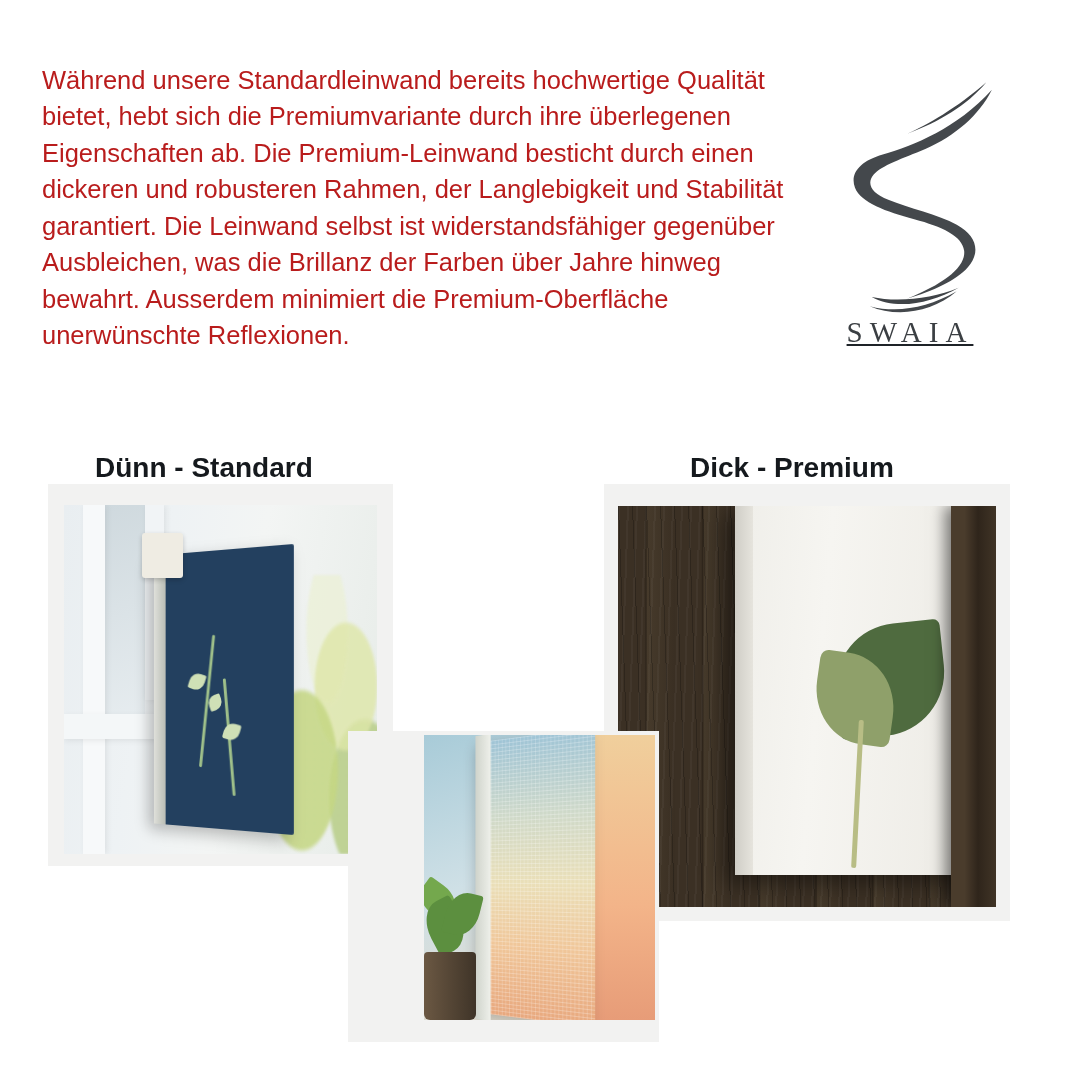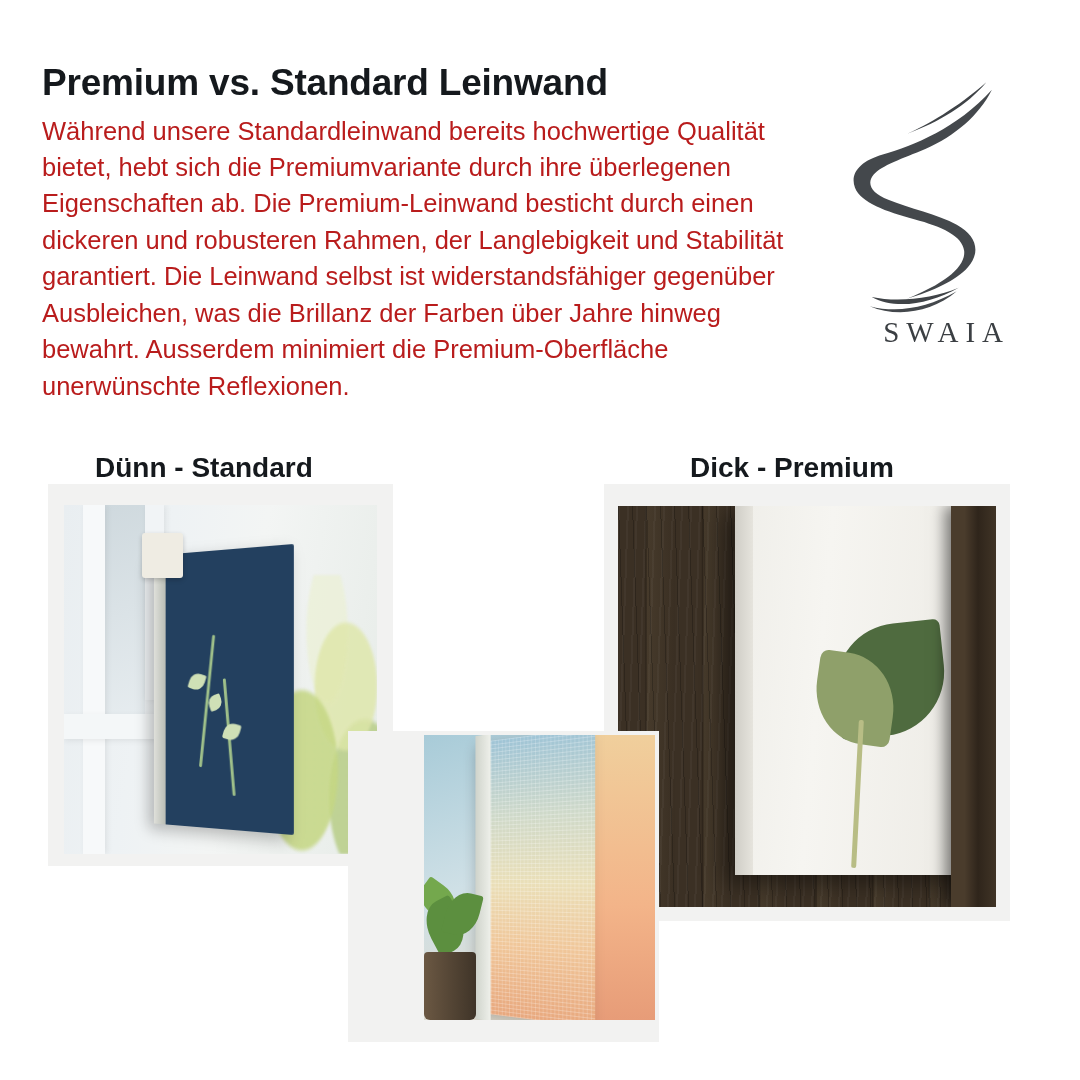--- a/index.html
+++ b/index.html
@@ -45,21 +45,22 @@
     max-width: 760px;
   }
 
   
   .logo-wrap {
     position: absolute;
     right: 70px;
     top: 72px;
     width: 200px;
     height: 300px;
-    text-align: right;
+    text-align: center;
+    text-decoration: underline;
   }
   .logo-mark {
     width: 185px;
     height: 250px;
     margin: 0 auto;
     display: block;
   }
   .logo-word {
     font-size: 29px;
     letter-spacing: 7px;
@@ -286,21 +287,20 @@
   .cl1 { left: 10%; bottom: 34%; width: 46%; height: 26%; transform: rotate(-28deg); }
   .cl2 { left: 34%; bottom: 42%; width: 42%; height: 22%; transform: rotate(14deg); }
   .cl3 { left: 4%;  bottom: 50%; width: 38%; height: 20%; transform: rotate(-54deg); background:#74a84d; }
 </style>
 </head>
 <body>
 
 <div class="page">
 
   <div class="header">
-    <h1 class="title">Premium vs. Standard Leinwand</h1>
     <p class="body-copy">Während unsere Standardleinwand bereits hochwertige Qualität bietet, hebt sich die Premiumvariante durch ihre überlegenen Eigenschaften ab. Die Premium-Leinwand besticht durch einen dickeren und robusteren Rahmen, der Langlebigkeit und Stabilität garantiert. Die Leinwand selbst ist widerstandsfähiger gegenüber Ausbleichen, was die Brillanz der Farben über Jahre hinweg bewahrt. Ausserdem minimiert die Premium-Oberfläche unerwünschte Reflexionen.</p>
   </div>
 
   <div class="logo-wrap">
     <svg class="logo-mark" viewBox="0 0 200 260" aria-hidden="true">
       <path d="M182 6 C150 34 118 52 96 62 C132 48 160 32 182 6 Z" fill="#3f4347"></path>
       <path d="M188 14 C150 56 104 74 70 84 C46 91 34 104 40 120 C46 136 74 146 104 154
                C134 162 156 172 158 188 C160 206 136 224 96 240
                C124 232 150 220 162 206 C176 190 172 172 150 160
                C130 149 98 142 76 133 C58 126 52 116 60 106

